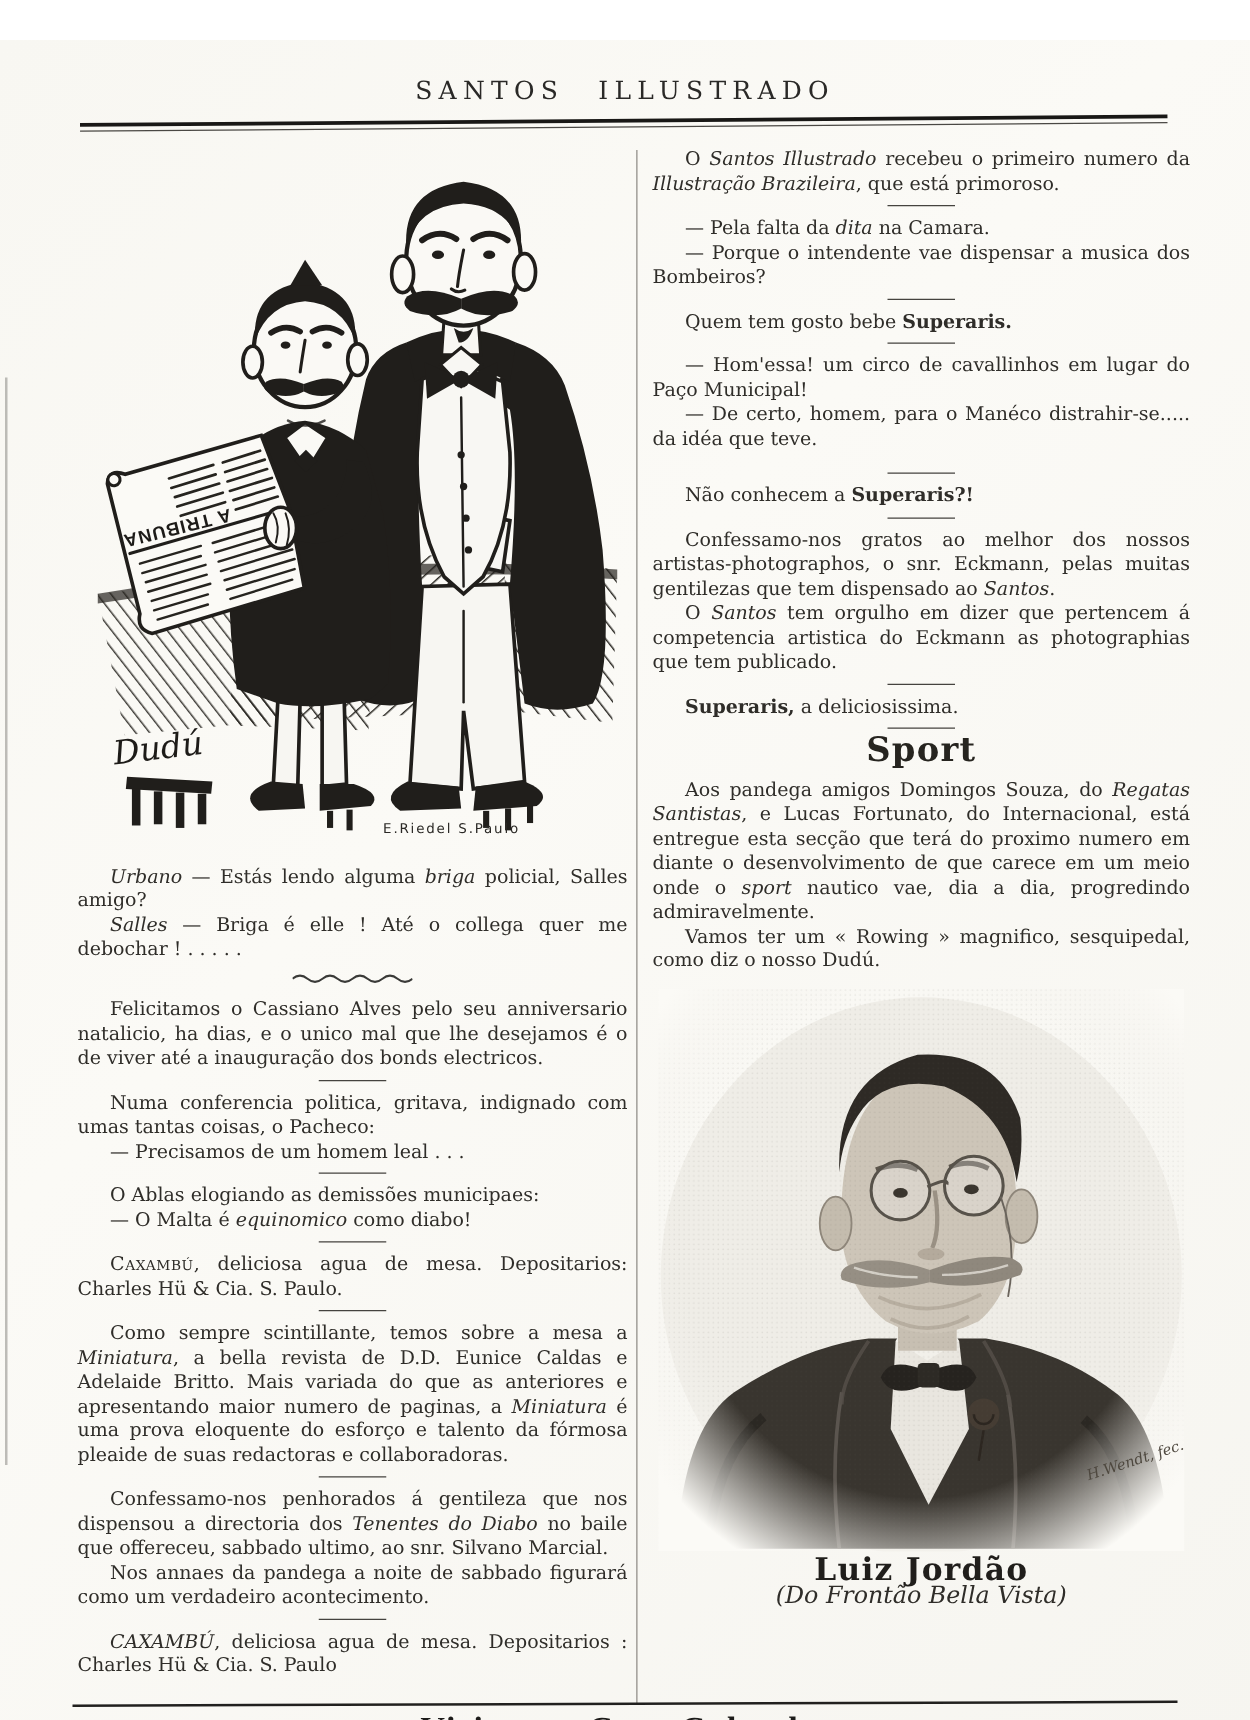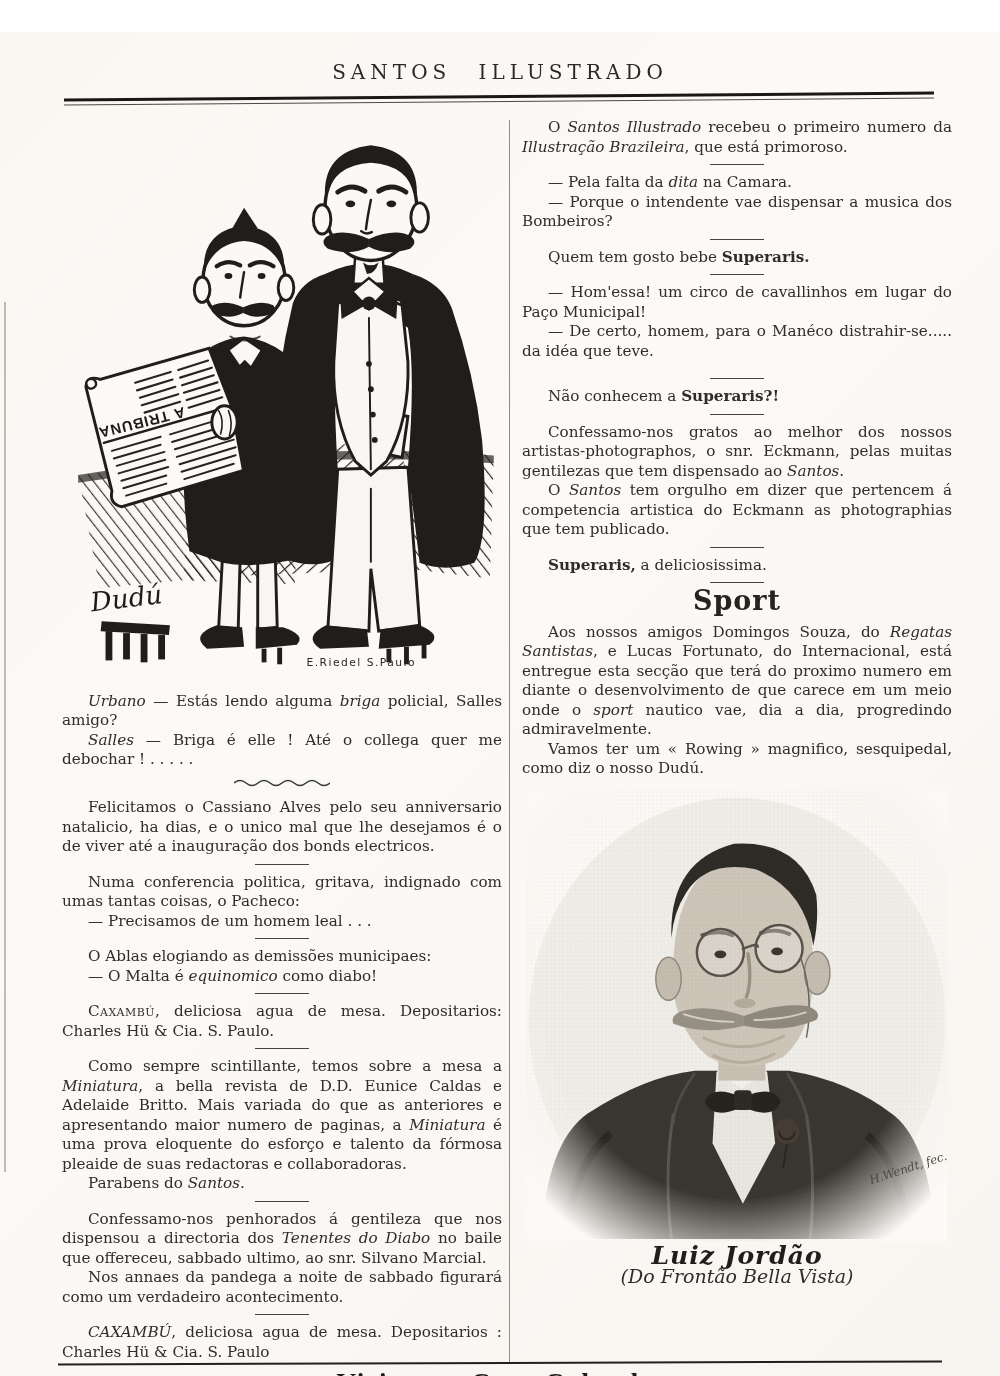--- a/index.html
+++ b/index.html
@@ -16,21 +16,21 @@
   .seg-b{font-weight:bold;}
   .seg-sc{font-variant:small-caps;letter-spacing:.5px;}
   .divider{text-align:center;}
   .divider.dash{width:54px;border-top:1.5px solid #45433f;margin:7px auto 8px;}
   .divider.wavy{width:96px;margin:4px auto 5px;border:0;}
   .vspace{height:10px;}
   .section-heading{font-size:27px;font-weight:bold;text-align:center;letter-spacing:1px;margin:8px 0 12px;color:#26241f;}
   figure{margin:0;}
   .cartoon-fig{margin:0 0 10px 14px;width:420px;}
   .portrait-fig{margin:12px auto 0;width:430px;}
-  .portrait-name{font-weight:bold;font-size:25px;text-align:center;letter-spacing:1px;margin-top:0px;color:#201e1b;font-style:italic;}
+  .portrait-name{font-weight:bold;font-size:25px;text-align:center;letter-spacing:1px;margin-top:0px;color:#201e1b;}
   .portrait-sub{font-style:italic;font-size:19px;text-align:center;margin-top:1px;}
   .footer-rule{position:absolute;left:58px;right:58px;top:1330px;border-top:2.6px solid #21201e;transform:rotate(-0.2deg);}
   .footer-text{position:absolute;top:1336px;left:0;width:100%;text-align:center;font-family:Liberation Serif, serif;font-weight:bold;font-size:27px;letter-spacing:2px;color:#1d1c1a;}
 </style>
 </head>
 <body>
 
 <div class="page">
   <div class="scan-edge"></div>
 
@@ -158,21 +158,20 @@
         <div class="divider dash"></div>
         <p class="para"><span>Numa conferencia politica, gritava, indignado com umas tantas coisas, o Pacheco:</span></p>
         <p class="para"><span>— Precisamos de um homem leal . . .</span></p>
         <div class="divider dash"></div>
         <p class="para"><span>O Ablas elogiando as demissões municipaes:</span></p>
         <p class="para"><span>— O Malta é </span><span class="seg-i">equinomico</span><span> como diabo!</span></p>
         <div class="divider dash"></div>
         <p class="para"><span class="seg-sc">Caxambú</span><span>, deliciosa agua de mesa. Depositarios: Charles Hü &amp; Cia.  S. Paulo.</span></p>
         <div class="divider dash"></div>
         <p class="para"><span>Como sempre scintillante, temos sobre a mesa a </span><span class="seg-i">Miniatura</span><span>, a bella revista de D.D. Eunice Caldas e Adelaide Britto. Mais variada do que as anteriores e apresentando maior numero de paginas, a </span><span class="seg-i">Miniatura</span><span> é uma prova eloquente do esforço e talento da fórmosa pleaide de suas redactoras e collaboradoras.</span></p>
-        <p class="para"><span>Parabens do </span><span class="seg-i">Santos</span><span>.</span></p>
         <div class="divider dash"></div>
         <p class="para"><span>Confessamo-nos penhorados á gentileza que nos dispensou a directoria dos </span><span class="seg-i">Tenentes do Diabo</span><span> no baile que offereceu, sabbado ultimo, ao snr. Silvano Marcial.</span></p>
         <p class="para"><span>Nos annaes da pandega a noite de sabbado figurará como um verdadeiro acontecimento.</span></p>
         <div class="divider dash"></div>
         <p class="para"><span class="seg-i">CAXAMBÚ</span><span>, deliciosa agua de mesa. Depositarios : Charles Hü &amp; Cia.  S. Paulo</span></p>
       </div>
   </div>
 
   <div class="col col-right">
     <div id="right-items">
@@ -188,21 +187,21 @@
         <div class="vspace"></div>
         <div class="divider dash"></div>
         <p class="para"><span>Não conhecem a </span><span class="seg-b">Superaris?!</span></p>
         <div class="divider dash"></div>
         <p class="para"><span>Confessamo-nos gratos ao melhor dos nossos artistas-photographos, o snr. Eckmann, pelas muitas gentilezas que tem dispensado ao </span><span class="seg-i">Santos</span><span>.</span></p>
         <p class="para"><span>O </span><span class="seg-i">Santos</span><span> tem orgulho em dizer que pertencem á competencia artistica do Eckmann as photographias que tem publicado.</span></p>
         <div class="divider dash"></div>
         <p class="para"><span class="seg-b">Superaris,</span><span> a deliciosissima.</span></p>
         <div class="divider dash"></div>
         <h2 class="section-heading">Sport</h2>
-        <p class="para"><span>Aos nossos amigos Domingos Souza, do </span><span class="seg-i">Regatas Santistas</span><span>, e Lucas Fortunato, do Internacional, está entregue esta secção que terá do proximo numero em diante o desenvolvimento de que carece em um meio onde o </span><span class="seg-i">sport</span><span> nautico vae, dia a dia, progredindo admiravelmente.</span></p>
+        <p class="para"><span>Aos pandega amigos Domingos Souza, do </span><span class="seg-i">Regatas Santistas</span><span>, e Lucas Fortunato, do Internacional, está entregue esta secção que terá do proximo numero em diante o desenvolvimento de que carece em um meio onde o </span><span class="seg-i">sport</span><span> nautico vae, dia a dia, progredindo admiravelmente.</span></p>
         <p class="para"><span>Vamos ter um « Rowing »  magnifico, sesquipedal, como diz o nosso Dudú.</span></p>
       </div>
 
     <figure class="portrait-fig">
       <svg viewBox="0 0 430 460" width="430" height="450">
         <defs>
           <pattern id="dots" width="4" height="4" patternUnits="userSpaceOnUse">
             <circle cx="1" cy="1" r="0.7" fill="#5a554e" opacity="0.22"></circle>
           </pattern>
           <radialGradient id="vig" cx="50%" cy="45%" r="65%">

